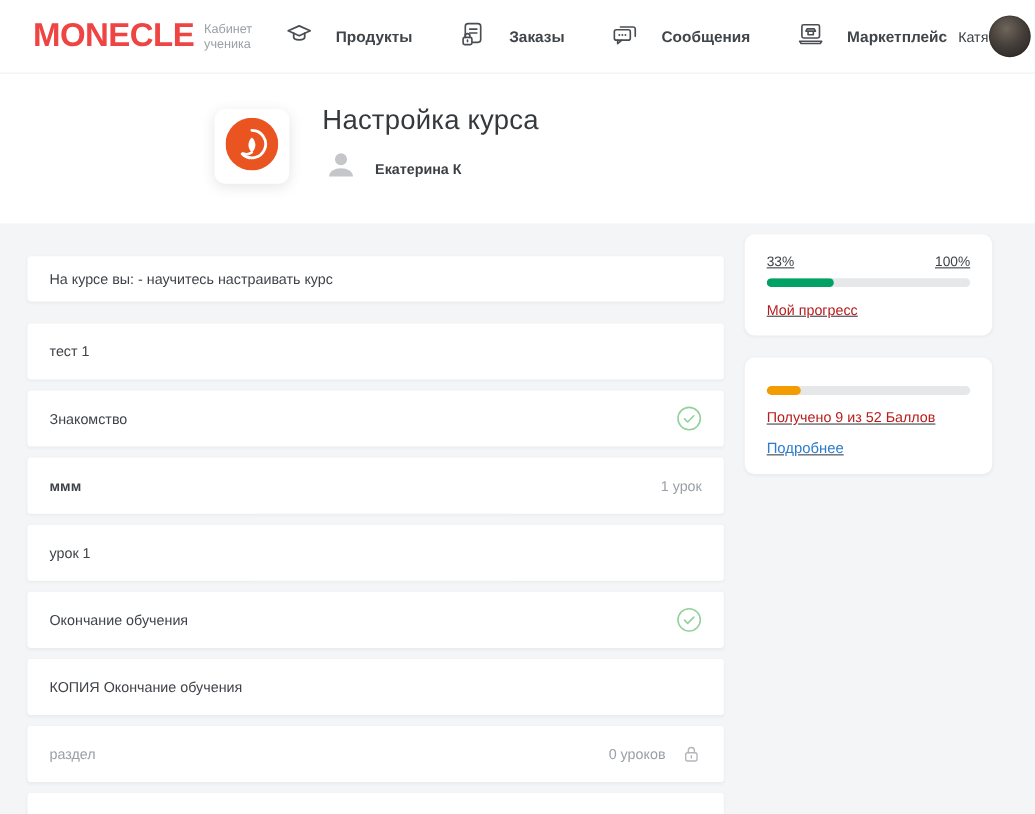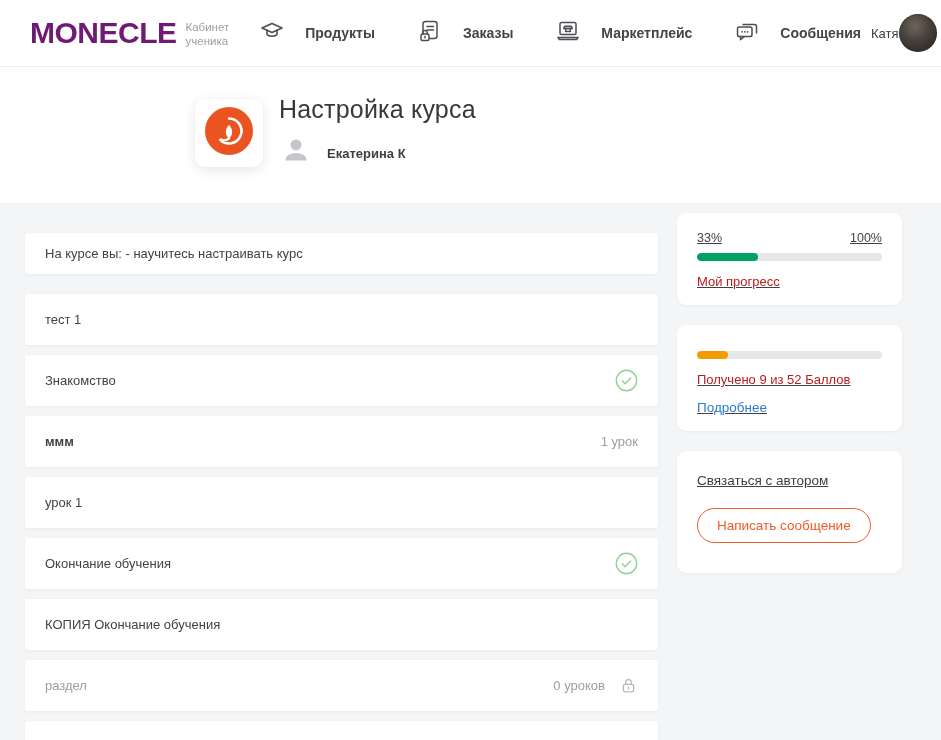--- a/index.html
+++ b/index.html
@@ -9,37 +9,37 @@
     background:#f4f5f7;
     color:#3f4348;
   }
 
   
   .topbar {
     height:67px; background:#fff; border-bottom:1px solid #ebedf0;
     display:flex; align-items:center; padding:0 22px 0 30px;
   }
   .logo-wrap { display:flex; align-items:center; gap:9px; }
-  .logo-text { font-size:30px; font-weight:700; color:#701a75; letter-spacing:-0.5px; }
+  .logo-text { font-size:30px; font-weight:700; color:#ef4444; letter-spacing:-0.5px; }
   .logo-sub { font-size:11.5px; color:#9aa0a6; line-height:1.2; padding-top:4px; }
   .topnav { flex:1; display:flex; justify-content:center; gap:42px; margin:0 10px 0 30px; }
   .nav-item { display:flex; align-items:center; gap:20px; cursor:pointer; }
   .nav-item svg { width:26px; height:26px; }
   .nav-label { font-size:14px; font-weight:600; color:#40454a; }
   .userbox { display:flex; align-items:center; gap:0; }
   .user-name { font-size:13px; color:#3c4043; }
   .user-avatar {
     width:38px; height:38px; border-radius:50%;
     background: radial-gradient(circle at 42% 32%, #6e665c 0%, #463f3a 45%, #232120 100%);
     box-shadow: inset 0 0 0 1px rgba(0,0,0,.15);
   }
 
   
   .course-header {
-    height:136px; background:#fff; display:flex; gap:16px;
+    height:136px; background:#fff; display:flex; gap:30px;
     padding:28px 0 0 195px;
   }
   .course-icon-card {
     width:68px; height:68px; margin-top:4px; background:#fff; border-radius:10px;
     box-shadow:0 3px 12px rgba(60,64,67,.13);
     display:flex; align-items:center; justify-content:center;
   }
   .course-icon-card svg { width:48px; height:48px; }
   .page-title { font-size:25px; font-weight:400; color:#35393e; letter-spacing:.2px; }
   .author-row { display:flex; align-items:center; gap:14px; margin-top:10px; }
@@ -120,41 +120,41 @@
           <path d="M5.8 16 v-1.2 a2.2 2.2 0 0 1 4.4 0 V16"></path>
           <line x1="8" y1="18.4" x2="8" y2="19.8"></line>
         </svg>
       </span>
       <span class="nav-label">Заказы</span>
     </div>
 
     <div class="nav-item">
       <span>
         <svg viewBox="0 0 26 26" fill="none" stroke="#4a4e53" stroke-width="1.5" stroke-linejoin="round" stroke-linecap="round">
-          <rect x="5" y="4.5" width="16" height="12" rx="1.5"></rect>
-          <path d="M3 19.5 h20 l-1.3 2 h-17.4 Z"></path>
-          <path d="M9.8 8.2 h6.4 l1.1 2.2 h-8.6 Z"></path>
-          <rect x="10.6" y="10.4" width="4.8" height="3.2"></rect>
-        </svg>
-      </span>
-      <span class="nav-label">Маркетплейс</span>
-    </div>
-
-    <div class="nav-item">
-      <span>
-        <svg viewBox="0 0 26 26" fill="none" stroke="#4a4e53" stroke-width="1.5" stroke-linejoin="round" stroke-linecap="round">
           <path d="M9 6.5 h11.5 a2 2 0 0 1 2 2 V15"></path>
           <rect x="3.5" y="9" width="14.5" height="9.5" rx="1.8"></rect>
           <path d="M6.5 18.5 v3.2 l3.8 -3.2"></path>
           <circle cx="8" cy="13.8" r="0.9" fill="#4a4e53" stroke="none"></circle>
           <circle cx="10.8" cy="13.8" r="0.9" fill="#4a4e53" stroke="none"></circle>
           <circle cx="13.6" cy="13.8" r="0.9" fill="#4a4e53" stroke="none"></circle>
         </svg>
       </span>
       <span class="nav-label">Сообщения</span>
+    </div>
+
+    <div class="nav-item">
+      <span>
+        <svg viewBox="0 0 26 26" fill="none" stroke="#4a4e53" stroke-width="1.5" stroke-linejoin="round" stroke-linecap="round">
+          <rect x="5" y="4.5" width="16" height="12" rx="1.5"></rect>
+          <path d="M3 19.5 h20 l-1.3 2 h-17.4 Z"></path>
+          <path d="M9.8 8.2 h6.4 l1.1 2.2 h-8.6 Z"></path>
+          <rect x="10.6" y="10.4" width="4.8" height="3.2"></rect>
+        </svg>
+      </span>
+      <span class="nav-label">Маркетплейс</span>
     </div>
   </div>
 
   <div class="userbox">
     <span class="user-name">Катя</span>
     <span class="user-avatar"></span>
   </div>
 </div>
 
 <div class="course-header">
@@ -256,19 +256,15 @@
     </div>
 
     <div class="side-card">
       <div class="bar-track">
         <div class="bar-fill" style="width: 17%; background: rgb(243, 156, 0);"></div>
       </div>
       <div class="side-label">Получено 9 из 52 Баллов</div>
       <div class="side-link">Подробнее</div>
     </div>
 
-    <div class="side-card contact-card">
-      <div class="contact-title">Связаться с автором</div>
-      <button class="msg-btn">Написать сообщение</button>
-    </div>
 
   </div>
 </div>
 
 </body></html>

